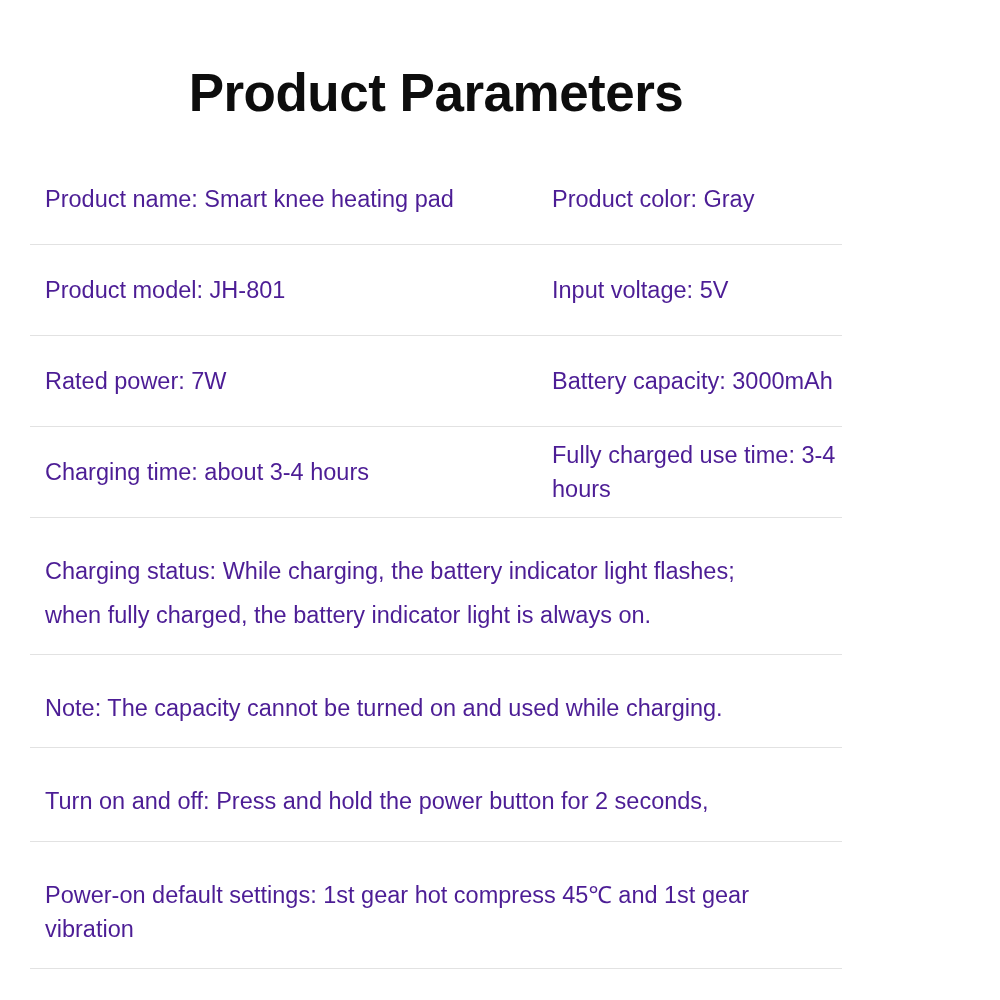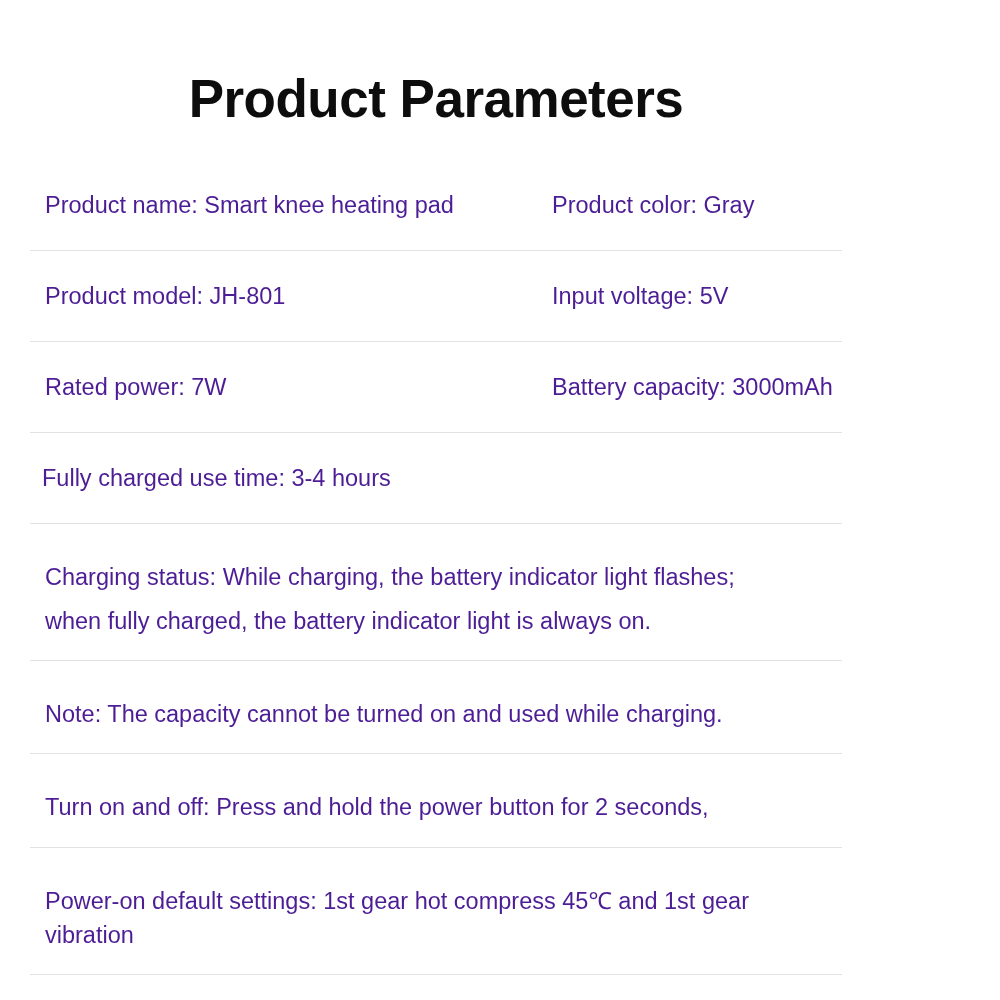--- a/index.html
+++ b/index.html
@@ -12,21 +12,21 @@
     height: 1000px;
     font-family: "Liberation Sans", sans-serif;
     color: #1a1a1a;
     overflow: hidden;
   }
   .page {
     position: relative;
     width: 872px;
     height: 1000px;
     box-sizing: border-box;
-    padding: 18px 30px;
+    padding: 12px 30px;
   }
   .title {
     text-align: center;
     font-size: 53px;
     font-weight: bold;
     letter-spacing: -0.5px;
     color: #0d0d0d;
     margin: 0;
     padding-top: 52px;
     padding-bottom: 10px;
@@ -103,20 +103,21 @@
       <div class="cell left">Product model: JH-801</div>
       <div class="cell right">Input voltage: 5V</div>
     </div>
 
     <div class="row two-col">
       <div class="cell left">Rated power: 7W</div>
       <div class="cell right">Battery capacity: 3000mAh</div>
     </div>
 
     <div class="row two-col">
+      <div class="cell left">Charging time: about 3-4 hours</div>
       <div class="cell right">Fully charged use time: 3-4 hours</div>
     </div>
 
     <div class="row full">
       <div class="cell">
         <span class="line">Charging status: While charging, the battery indicator light flashes;</span>
         <span class="line">when fully charged, the battery indicator light is always on.</span>
       </div>
     </div>
 

